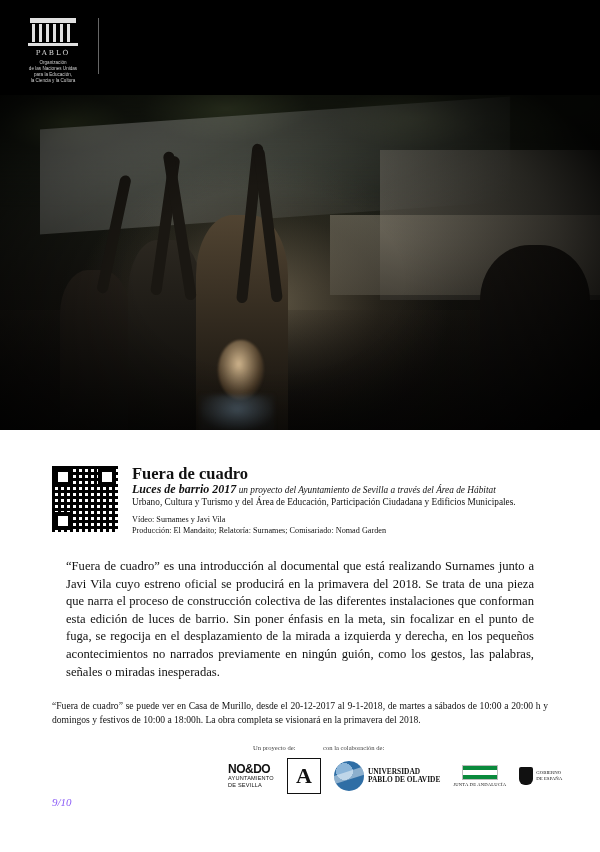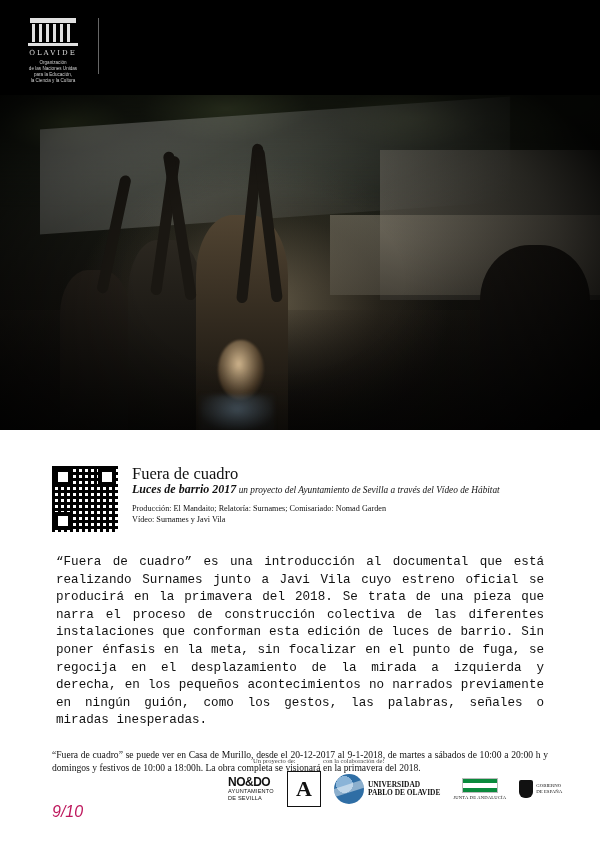--- a/index.html
+++ b/index.html
@@ -218,21 +218,21 @@
     box-sizing: border-box;
   }
   .qr::before { left: 2px; top: 2px; }
   .qr::after  { right: 2px; top: 2px; }
   .qr span.qc { left: 2px; bottom: 2px; }
 
   .title-block { flex: 1; padding-top: 0px; }
   .doc-title {
     font-family: "Liberation Serif", serif;
     font-size: 16.5px;
-    font-weight: normal;
+    font-weight: bold;
     line-height: 19px;
     margin: 0 0 1px 0;
   }
   .subtitle-line {
     font-size: 9.3px;
     line-height: 11.5px;
     margin: 0;
   }
   .subtitle-line .strong-ital {
     font-style: italic;
@@ -246,34 +246,34 @@
     margin-top: 6px;
   }
 
   .body-text {
     margin-top: 22px;
     font-size: 12.6px;
     line-height: 17.6px;
     text-align: justify;
     hyphens: manual;
   }
-  .body-text p { margin: 4px; font-family: Liberation Mono, monospace; }
+  .body-text p { margin: 14px; }
 
   .note {
     margin-top: 18px;
     font-size: 9.6px;
     line-height: 13.5px;
     text-align: justify;
   }
 
   
   .footer {
     position: absolute;
     left: 0;
-    bottom: 3px;
+    bottom: 16px;
     width: 600px;
     height: 96px;
   }
   .footer-labels {
     position: absolute;
     top: 4px;
     left: 0;
     width: 600px;
     font-family: "Liberation Serif", serif;
     font-size: 6.6px;
@@ -356,24 +356,24 @@
     width: 14px; height: 18px;
     background: #111;
     border-radius: 2px 2px 6px 6px;
   }
   .logo-gob .txt { font-size: 4.8px; line-height: 6px; color: #111; }
 
   .page-num {
     position: absolute;
     left: 52px;
     bottom: 28px;
-    font-family: Liberation Sans, sans-serif;
+    font-family: Liberation Serif, serif;
     font-style: italic;
-    font-size: 16px;
-    color: #be185d;
+    font-size: 11px;
+    color: #8b5cf6;
   }
 </style>
 </head>
 <body>
 
 <div class="hero">
 
   <div class="photo">
     <div class="canopy"></div>
     <div class="wall"></div>
@@ -398,44 +398,45 @@
     <div class="vignette"></div>
   </div>
 
   <div class="unesco-bar">
     <div class="unesco-logo">
       <div class="unesco-temple">
         <div class="roof"></div>
         <div class="cols"></div>
         <div class="base"></div>
       </div>
-      <div class="unesco-word">OLAVIDE</div>
+      <div class="unesco-word">PABLO</div>
       <div class="unesco-sub" style="white-space: pre-line;">Organización
 de las Naciones Unidas
 para la Educación,
 la Ciencia y la Cultura</div>
     </div>
     <div class="unesco-divider"></div>
   </div>
 </div>
 
 <div class="content">
 
   <div class="title-row">
     <div class="qr">
         <span class="qc"></span>
       </div>
     <div class="title-block">
       <h1 class="doc-title">Fuera de cuadro</h1>
       <p class="subtitle-line">
-        <span class="strong-ital">Luces de barrio 2017</span><span class="ital"> un proyecto del Ayuntamiento de Sevilla a través del Vídeo de Hábitat</span>
+        <span class="strong-ital">Luces de barrio 2017</span><span class="ital"> un proyecto del Ayuntamiento de Sevilla a través del Área de Hábitat</span>
       </p>
+      <p class="subtitle-line ital">Urbano, Cultura y Turismo y del Área de Educación, Participación Ciudadana y Edificios Municipales.</p>
       <div class="credits">
+        <div>Vídeo: Surnames y Javi Vila</div>
         <div>Producción: El Mandaito; Relatoría: Surnames; Comisariado: Nomad Garden</div>
-        <div>Vídeo: Surnames y Javi Vila</div>
       </div>
     </div>
   </div>
 
   <div class="body-text">
     <p>“Fuera de cuadro” es una introducción al documental que está realizando Surnames junto a Javi Vila  cuyo estreno oficial se producirá en la primavera del 2018. Se trata de una pieza que narra el proceso de construcción colectiva de las diferentes instalaciones que conforman esta edición de luces de barrio.  Sin poner énfasis en la meta, sin focalizar en el punto de fuga, se regocija en el desplazamiento de la mirada a izquierda y derecha, en los pequeños acontecimientos no narrados previamente en ningún guión, como los gestos, las palabras, señales o miradas inesperadas.</p>
   </div>
 
   <div class="note">“Fuera de cuadro” se puede ver en Casa de Murillo, desde el 20-12-2017 al 9-1-2018, de martes a sábados de 10:00 a 20:00 h y domingos y festivos de 10:00 a 18:00h. La obra completa se visionará en la primavera del 2018.</div>
 </div>

